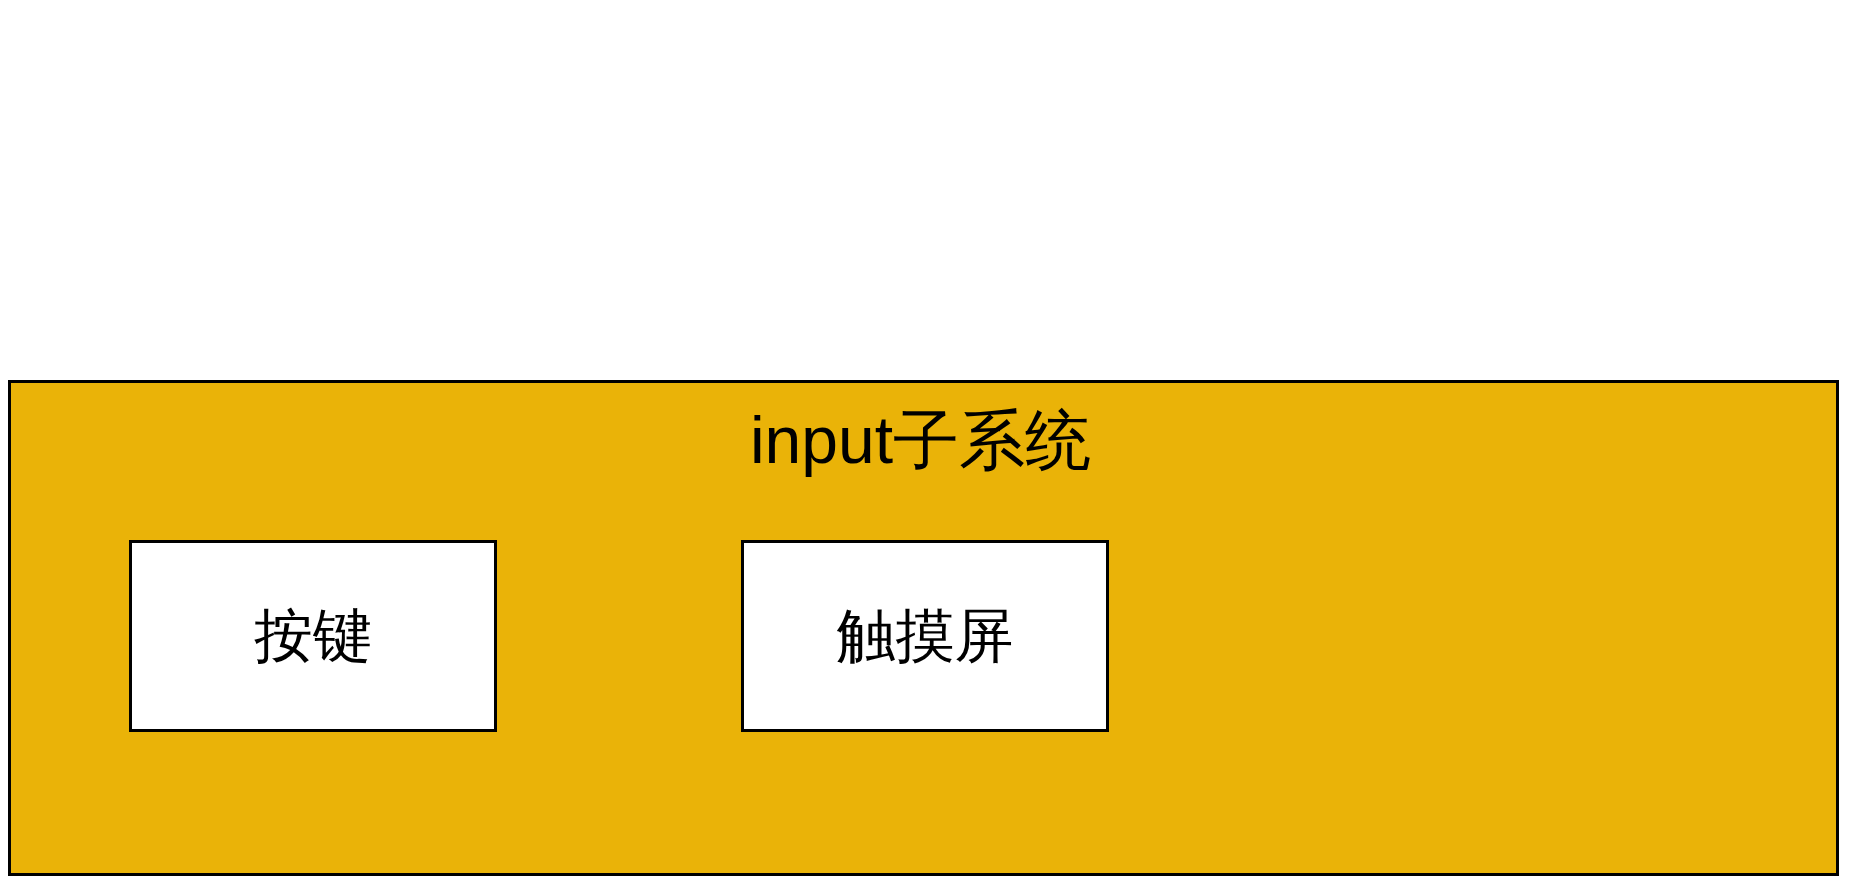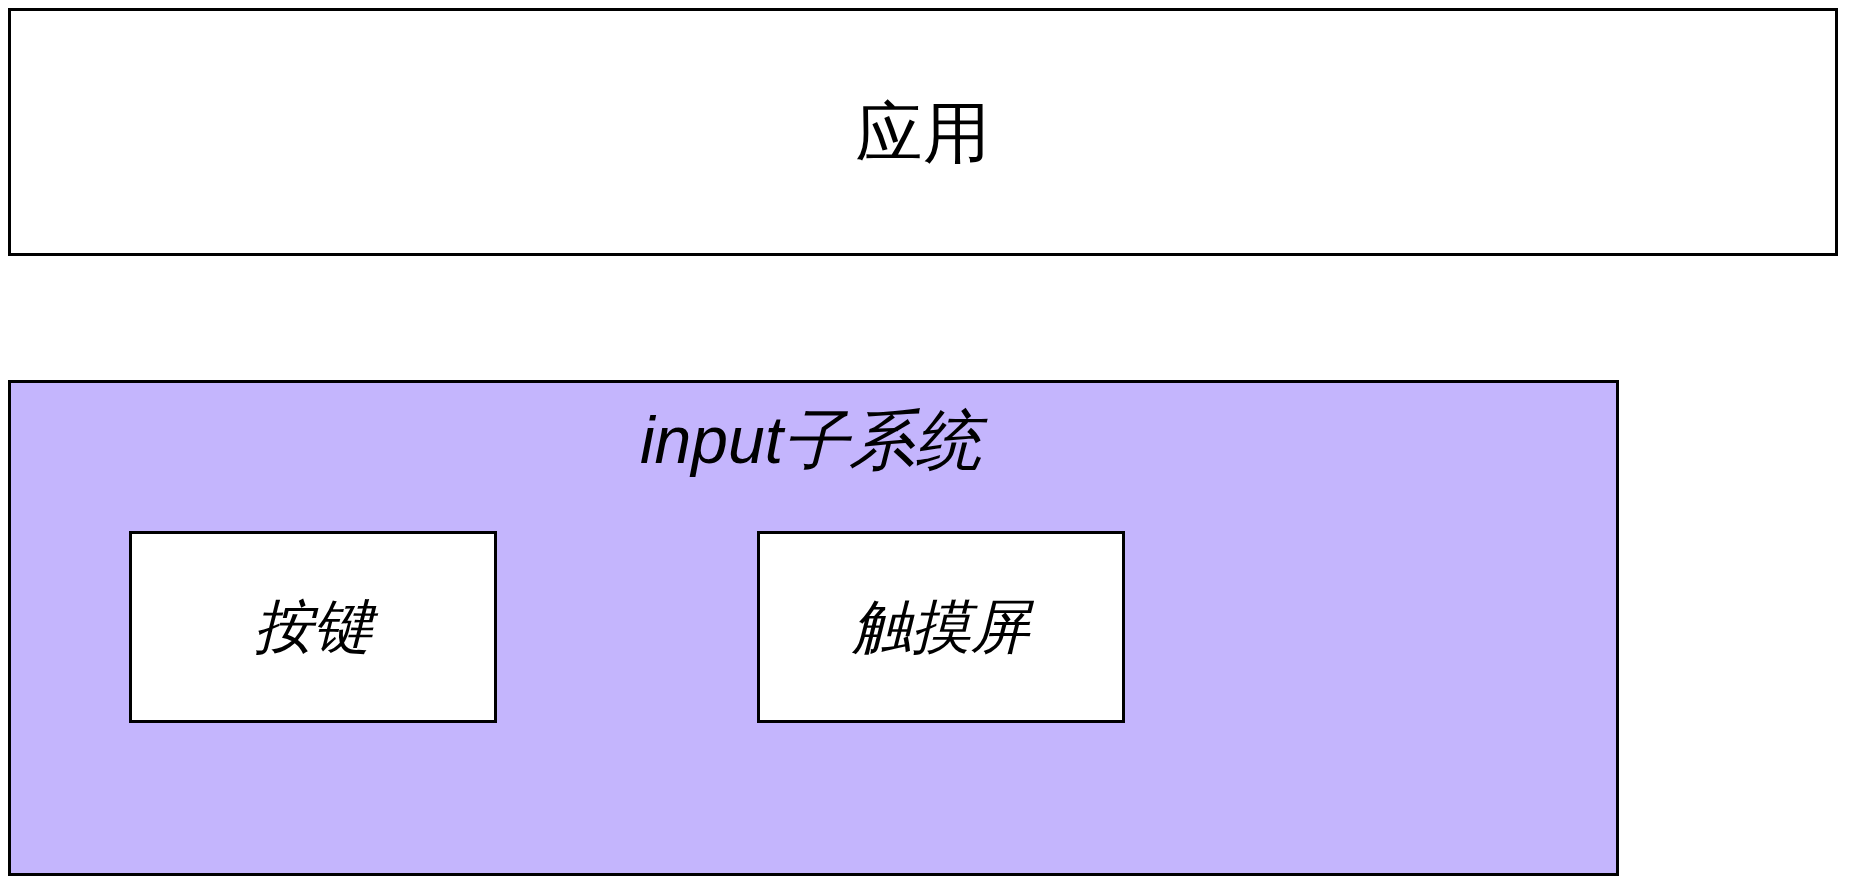--- a/index.html
+++ b/index.html
@@ -43,26 +43,25 @@
     letter-spacing: 0.5px;
     color: #000000;
     white-space: nowrap;
   }
 
   
   .subsystem-box {
     position: absolute;
     left: 8px;
     top: 380px;
-    width: 1611px;
+    width: 1831px;
     height: 496px;
     box-sizing: border-box;
     border: 3.5px solid #000000;
-    background: #c4b5fd;
-    font-style: italic;
+    background: #eab308;
   }
 
   .subsystem-title {
     position: absolute;
     left: 0;
     top: 24px;
     width: 100%;
     text-align: center;
     font-size: 66px;
     line-height: 1;
@@ -72,57 +71,54 @@
   
   .subsystem-title > span {
     position: relative;
     left: -3px;
   }
 
   
   .device-row {
     position: absolute;
     left: 0;
-    top: 148px;
+    top: 157px;
     width: 100%;
     height: 193px;
   }
 
   .device-box {
     position: absolute;
     top: 0;
     width: 368px;
     height: 192px;
     box-sizing: border-box;
     border: 3px solid #000000;
     background: #ffffff;
     display: flex;
     align-items: center;
     justify-content: center;
   }
 
   .device-box.pos-0 { left: 118px; }
-  .device-box.pos-1 { left: 730px; margin-left: 16px; }
+  .device-box.pos-1 { left: 730px; }
   .device-box.pos-2 { left: 1338px; }
 
   .device-label {
     font-size: 59px;
     line-height: 1;
     color: #000000;
     white-space: nowrap;
   }
 </style>
 </head>
 <body>
 
 <div class="canvas">
 
-  <div class="app-box">
-    <span class="app-label">应用</span>
-  </div>
 
   <div class="subsystem-box">
 
     <div class="subsystem-title"><span>input子系统</span></div>
 
     <div class="device-row">
 
       <div class="device-box pos-0">
         <span class="device-label">按键</span>
       </div>

